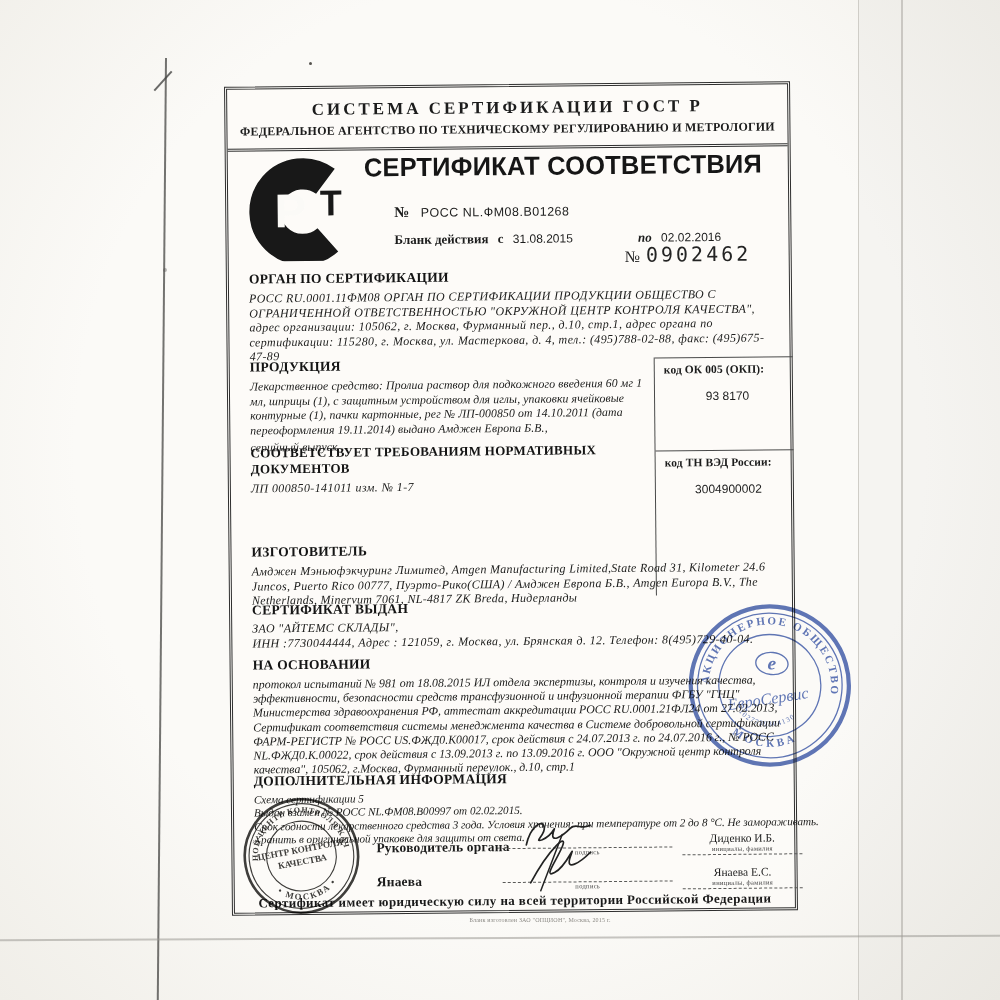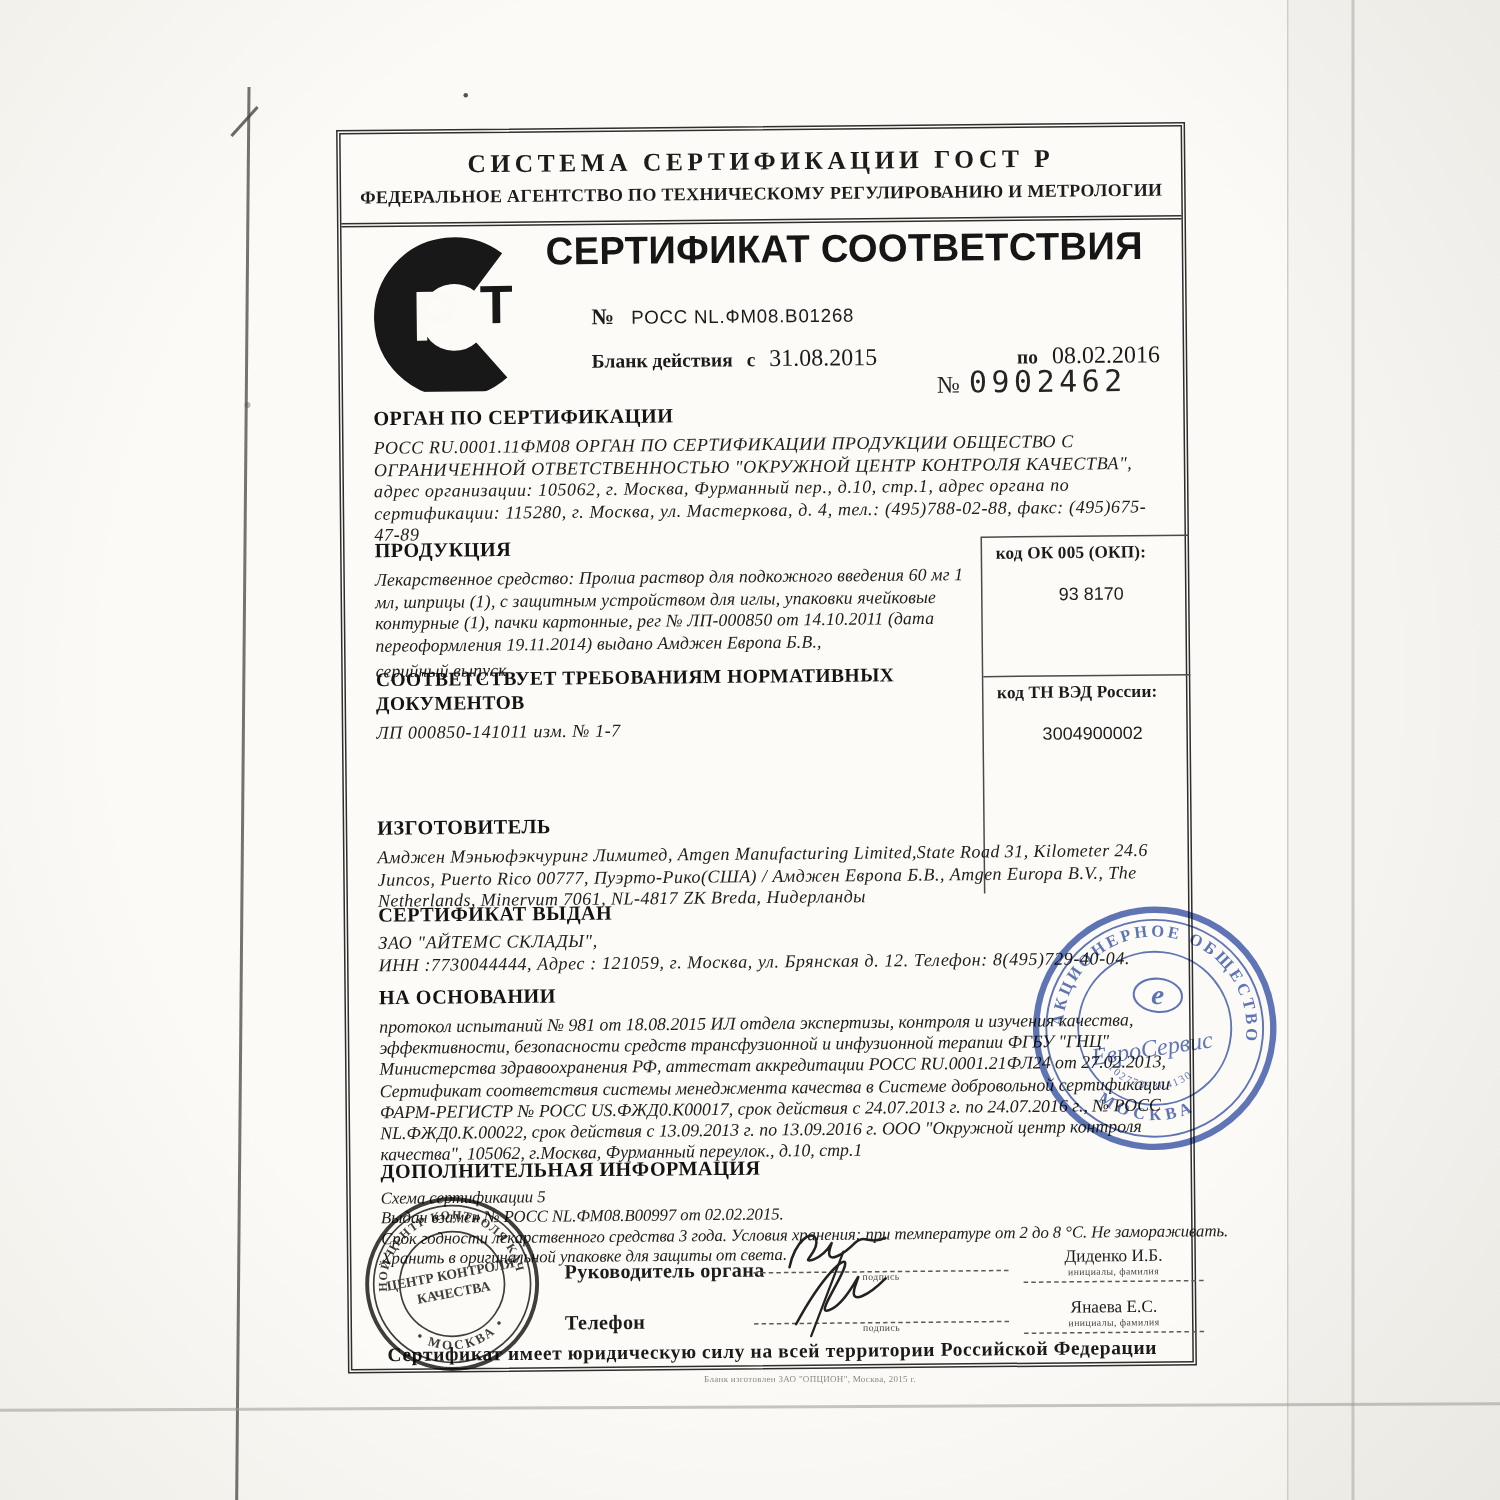--- a/index.html
+++ b/index.html
@@ -48,22 +48,22 @@
   }
   .rst-logo{position:absolute;left:12px;top:68px;}
 
   .cert-no{position:absolute;left:166px;top:116px;font-size:14px;}
   .cert-no .lbl{font-weight:bold;font-size:15px;}
   .cert-no .val{font-family:"Liberation Sans",sans-serif;font-size:12.5px;letter-spacing:.5px;margin-left:8px;}
 
   .validity{position:absolute;left:166px;top:144px;font-size:13px;}
   .validity .lbl{font-weight:bold;}
   .validity .prep{font-weight:bold;margin-left:6px;}
-  .validity .date{font-family:Liberation Serif, serif;font-size:16px;margin-left:6px;}
-  .validity .to-prep{margin-left:90px;}
+  .validity .date{font-family:Liberation Sans, sans-serif;font-size:12px;margin-left:6px;}
+  .validity .to-prep{margin-left:62px;font-style:italic;}
 
   .blank-no{
     position:absolute;left:396px;top:157px;
     font-family:"DejaVu Sans Mono",monospace;font-size:20px;letter-spacing:3px;color:#242424;
   }
   .blank-no .lbl{font-family:"Liberation Serif",serif;font-size:16px;letter-spacing:0;margin-right:6px;}
 
   .sec{position:absolute;left:20px;}
   .sec h2{
     margin:0;font-size:13.5px;font-weight:bold;letter-spacing:.3px;color:#141414;
@@ -162,21 +162,21 @@
     <div class="cert-no">
       <span class="lbl">№</span>
       <span class="val">РОСС NL.ФМ08.В01268</span>
     </div>
 
     <div class="validity">
       <span class="lbl">Бланк действия</span>
       <span class="prep">с</span>
       <span class="date">31.08.2015</span>
       <span class="prep to-prep">по</span>
-      <span class="date">08.02.2016</span>
+      <span class="date">02.02.2016</span>
     </div>
 
     <div class="blank-no">
       <span class="lbl">№</span><span>0902462</span>
     </div>
 
     <div class="sec s-body">
       <h2>ОРГАН ПО СЕРТИФИКАЦИИ</h2>
       <p class="para">РОСС RU.0001.11ФМ08 ОРГАН ПО СЕРТИФИКАЦИИ ПРОДУКЦИИ ОБЩЕСТВО С ОГРАНИЧЕННОЙ ОТВЕТСТВЕННОСТЬЮ "ОКРУЖНОЙ ЦЕНТР КОНТРОЛЯ КАЧЕСТВА", адрес организации: 105062, г. Москва, Фурманный пер., д.10, стр.1, адрес органа по сертификации: 115280, г. Москва, ул. Мастеркова, д. 4, тел.: (495)788-02-88, факс: (495)675-47-89</p>
     </div>
@@ -221,21 +221,21 @@
 
     <div class="sec s-add">
       <h2>ДОПОЛНИТЕЛЬНАЯ ИНФОРМАЦИЯ</h2>
       <div class="line">Схема сертификации 5</div>
       <div class="line">Выдан взамен № РОСС NL.ФМ08.В00997 от 02.02.2015.</div>
       <div class="line">Срок годности лекарственного средства 3 года. Условия хранения: при температуре от 2 до 8 °С. Не замораживать.</div>
       <div class="line">Хранить в оригинальной упаковке для защиты от света.</div>
     </div>
 
     <div class="sig-role role-head">Руководитель органа</div>
-    <div class="sig-role role-expert">Телефон</div>
+    <div class="sig-role role-expert">Янаева</div>
 
     <div class="sig-line line-head">
       <span class="sig-caption">подпись</span>
     </div>
     <div class="sig-line line-expert">
       <span class="sig-caption">подпись</span>
     </div>
 
     <svg class="autograph autograph-head" width="92" height="34" viewBox="0 0 92 34">
       <path d="M4,28 C8,10 20,2 22,10 C24,18 10,26 20,23 C32,18 34,6 31,16 C28,27 40,20 48,12 C54,6 58,14 68,9" fill="none" stroke="#222" stroke-width="1.7" stroke-linecap="round"></path>

